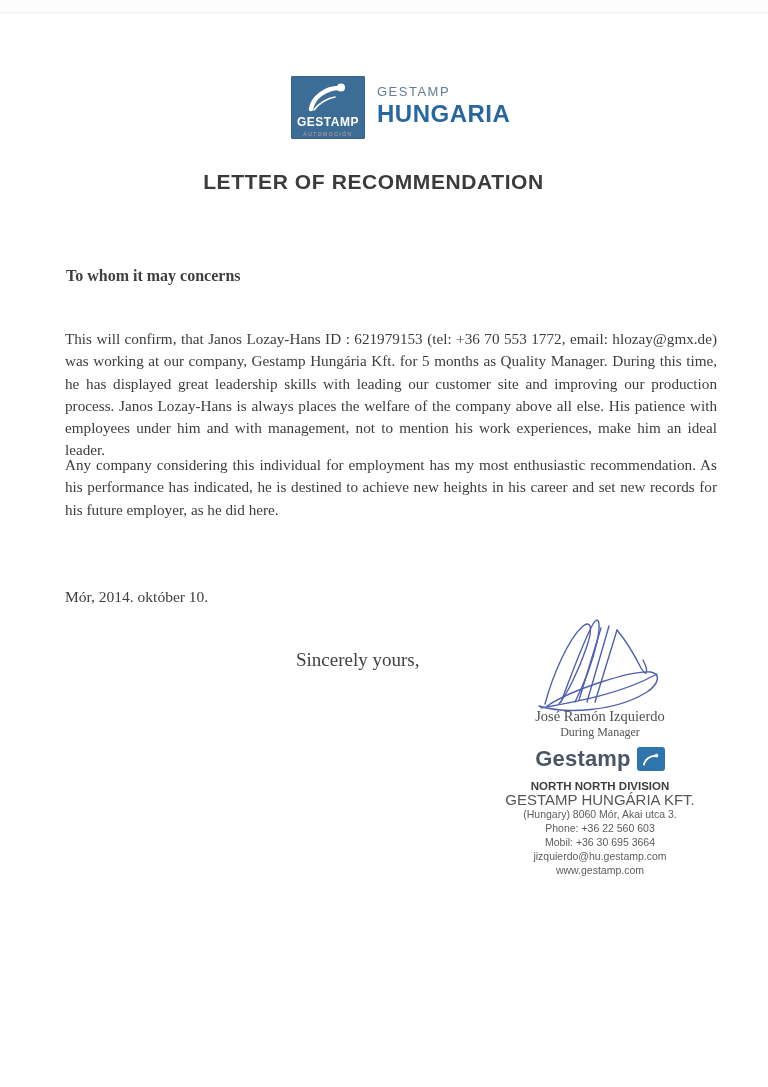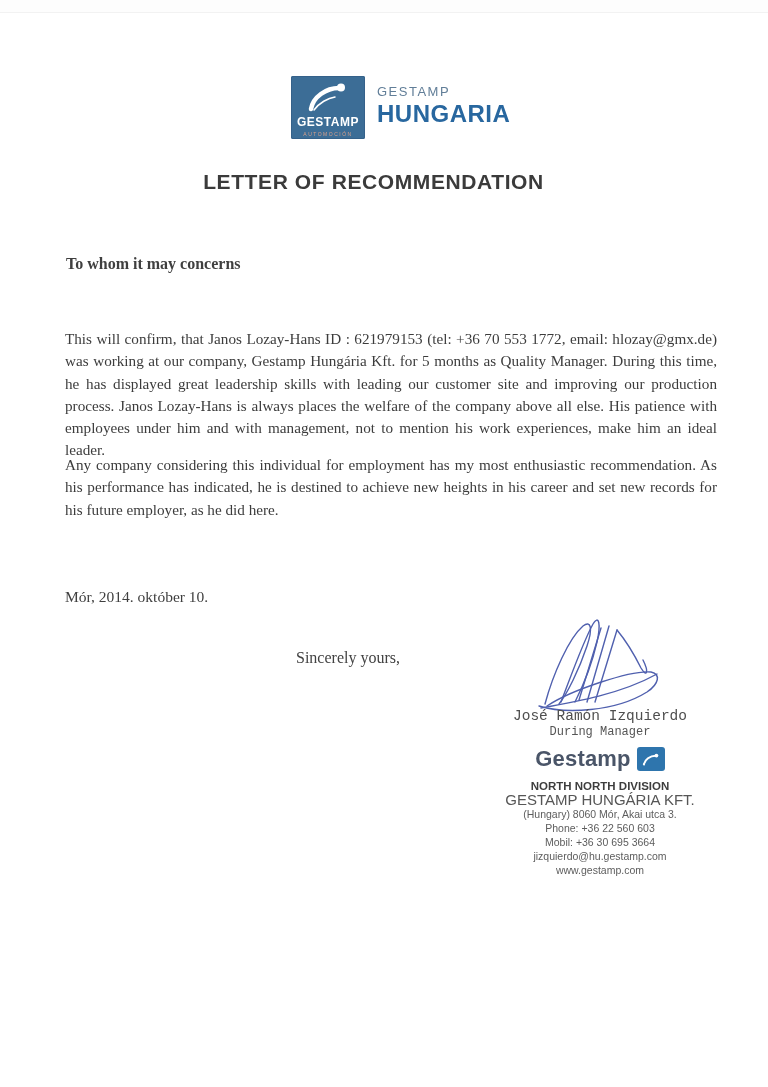--- a/index.html
+++ b/index.html
@@ -41,44 +41,44 @@
 
   
   .doc-title{
     position:absolute;top:170px;left:0;width:747px;text-align:center;
     font-family:"Liberation Sans", sans-serif;font-weight:bold;
     font-size:21px;letter-spacing:0.6px;color:#3b3b3b;
   }
 
   
   .salutation{
-    position:absolute;top:255px;left:66px;
+    position:absolute;top:267px;left:66px;
     font-weight:bold;font-size:16px;color:#3f3f3f;
   }
   .para{
     position:absolute;left:65px;width:652px;
     font-size:15.2px;line-height:22.3px;color:#3c3c3c;
     text-align:justify;
   }
   .para-1{top:328px;}
   .para-2{top:454px;}
   .dateline{
     position:absolute;top:588px;left:65px;
     font-size:15.5px;color:#3f3f3f;
   }
   .closing{
     position:absolute;top:649px;left:296px;
-    font-size:16px;color:#424242;
+    font-size:19px;color:#424242;
   }
 
   
   .signature-svg{position:absolute;top:616px;left:531px;}
   .signer{
     position:absolute;top:708px;left:505px;width:190px;text-align:center;
-    font-family:Liberation Mono, monospace;color:#4f4f4f;
+    font-family:Liberation Serif, serif;color:#4f4f4f;
   }
   .signer-name{font-size:14.5px;line-height:17px;}
   .signer-title{font-size:12px;line-height:15px;color:#555555;}
 
   
   .footer-logo{
     position:absolute;top:746px;left:505px;width:190px;
     display:flex;align-items:center;justify-content:center;
   }
   .footer-wordmark{

